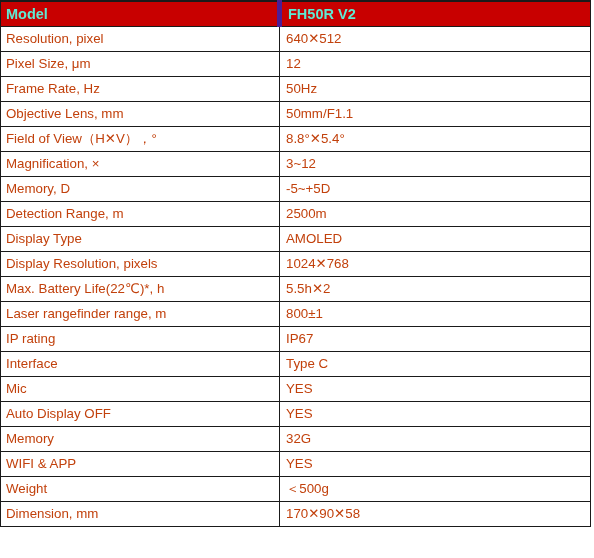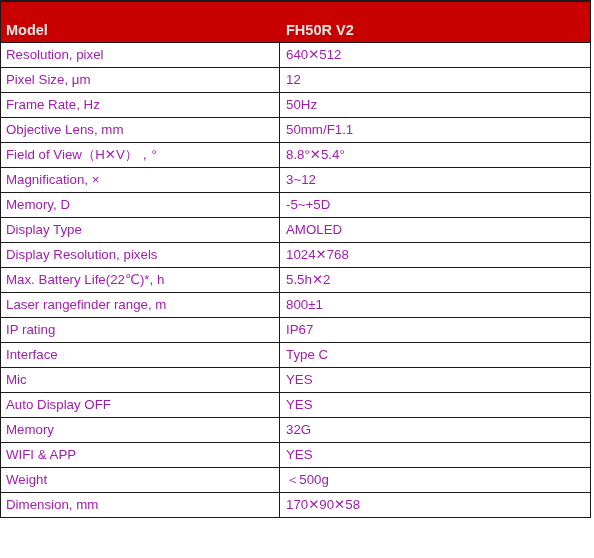--- a/index.html
+++ b/index.html
@@ -29,41 +29,41 @@
     border-top: 2px solid #1a1a1a;
     border-left: 1px solid #1a1a1a;
     border-right: 1px solid #1a1a1a;
   }
 
   table.spec-table col.col-label { width: 279px; }
   table.spec-table col.col-value { width: 311px; }
 
   table.spec-table tr.header-row > th {
     background: #c80000;
-    color: #e5e5e5;
+    color: #5eead4;
     font-weight: bold;
     font-size: 14.5px;
     text-align: left;
     height: 24px;
     line-height: 24px;
-    padding: 16px 0 0 5px;
+    padding: 0 0 0 5px;
     border: none;
     border-bottom: 1px solid #1a1a1a;
     vertical-align: middle;
     white-space: nowrap;
     overflow: hidden;
   }
 
   table.spec-table tr.header-row > th.header-value {
-    border-left: 1px solid #4c1d95;
+    border-left: 5px solid #4c1d95;
     padding-left: 6px;
   }
 
   table.spec-table tbody td {
-    color: #a21caf;
+    color: #c2410c;
     font-size: 13.3px;
     height: 24px;
     line-height: 24px;
     padding: 0 0 0 5px;
     border-bottom: 1px solid #1a1a1a;
     vertical-align: middle;
     white-space: nowrap;
     overflow: hidden;
   }
 
@@ -115,20 +115,24 @@
         </tr>
         <tr class="spec-row">
           <td class="cell-label">Magnification, ×</td>
           <td class="cell-value">3~12</td>
         </tr>
         <tr class="spec-row">
           <td class="cell-label">Memory, D</td>
           <td class="cell-value">-5~+5D</td>
         </tr>
         <tr class="spec-row">
+          <td class="cell-label">Detection Range, m</td>
+          <td class="cell-value">2500m</td>
+        </tr>
+        <tr class="spec-row">
           <td class="cell-label">Display Type</td>
           <td class="cell-value">AMOLED</td>
         </tr>
         <tr class="spec-row">
           <td class="cell-label">Display Resolution, pixels</td>
           <td class="cell-value">1024✕768</td>
         </tr>
         <tr class="spec-row">
           <td class="cell-label">Max. Battery Life(22℃)*, h</td>
           <td class="cell-value">5.5h✕2</td>

